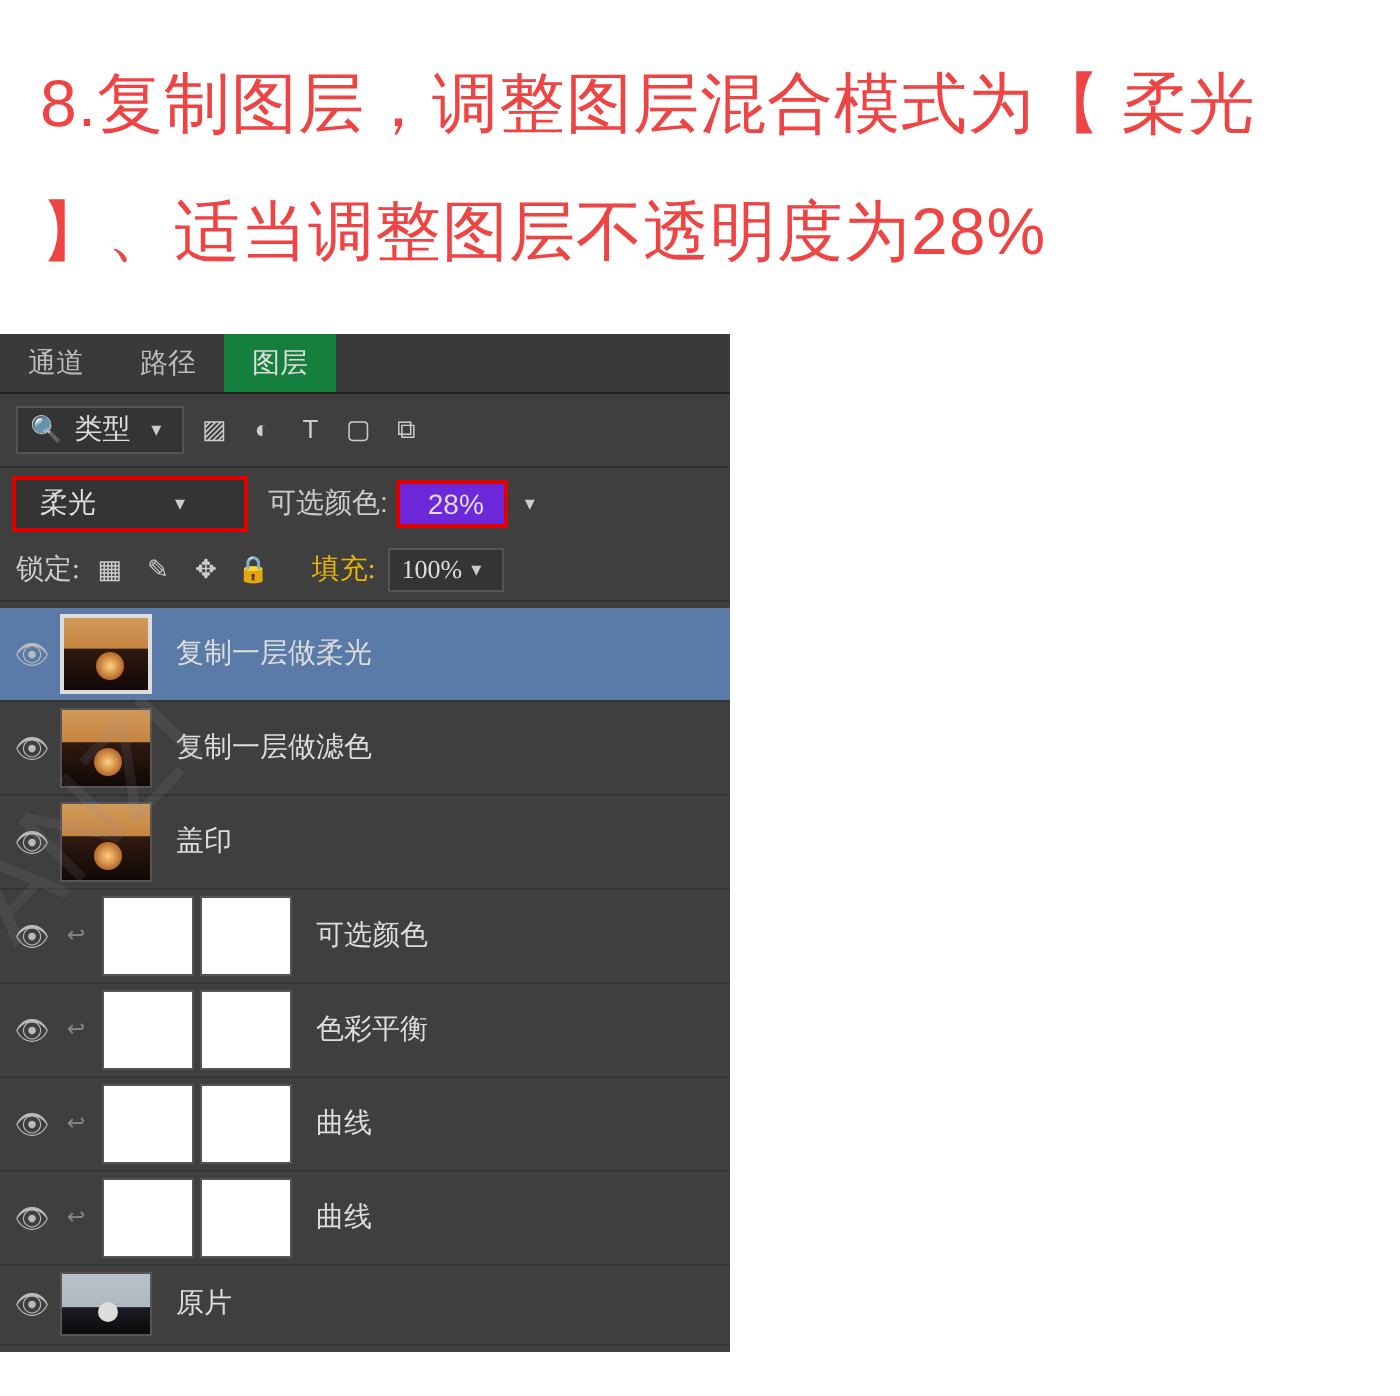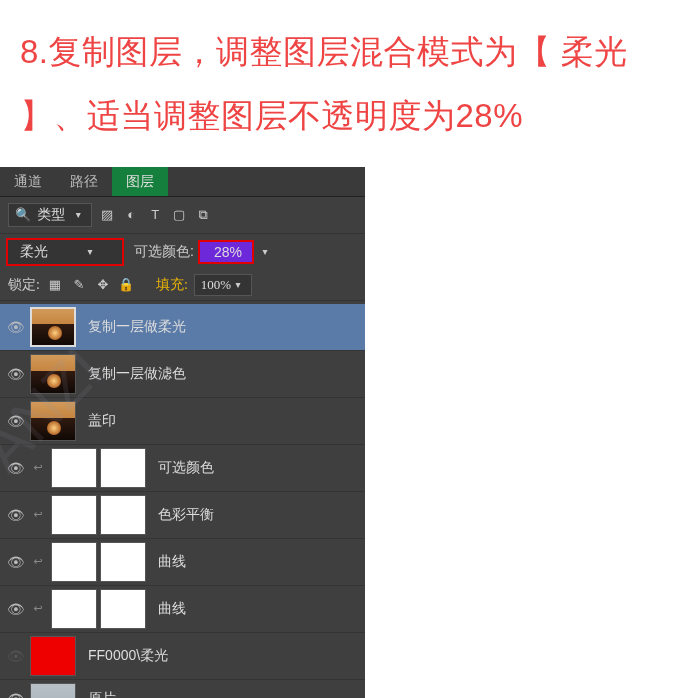--- a/index.html
+++ b/index.html
@@ -157,27 +157,20 @@
       </div>
 
       <div class="layer-row">
         <span class="eye on">👁</span>
         <span class="chain">↩</span>
         <div class="thumb hasmask" style="background:#fff"></div>
         <div class="mask-thumb"></div>
         <span class="layer-name">曲线</span>
       </div>
 
-      <div class="layer-row">
-        <span class="eye">👁</span>
-        <div class="thumb">
-            <div class="red-thumb" style="width:100%;height:100%"></div>
-          </div>
-        <span class="layer-name">FF0000\柔光</span>
-      </div>
 
       <div class="layer-row" style="height:40px">
         <span class="eye on">👁</span>
         <div class="thumb" style="height:32px">
             <div class="orig-thumb"></div>
           </div>
         <span class="layer-name">原片</span>
       </div>
 
     </div>

